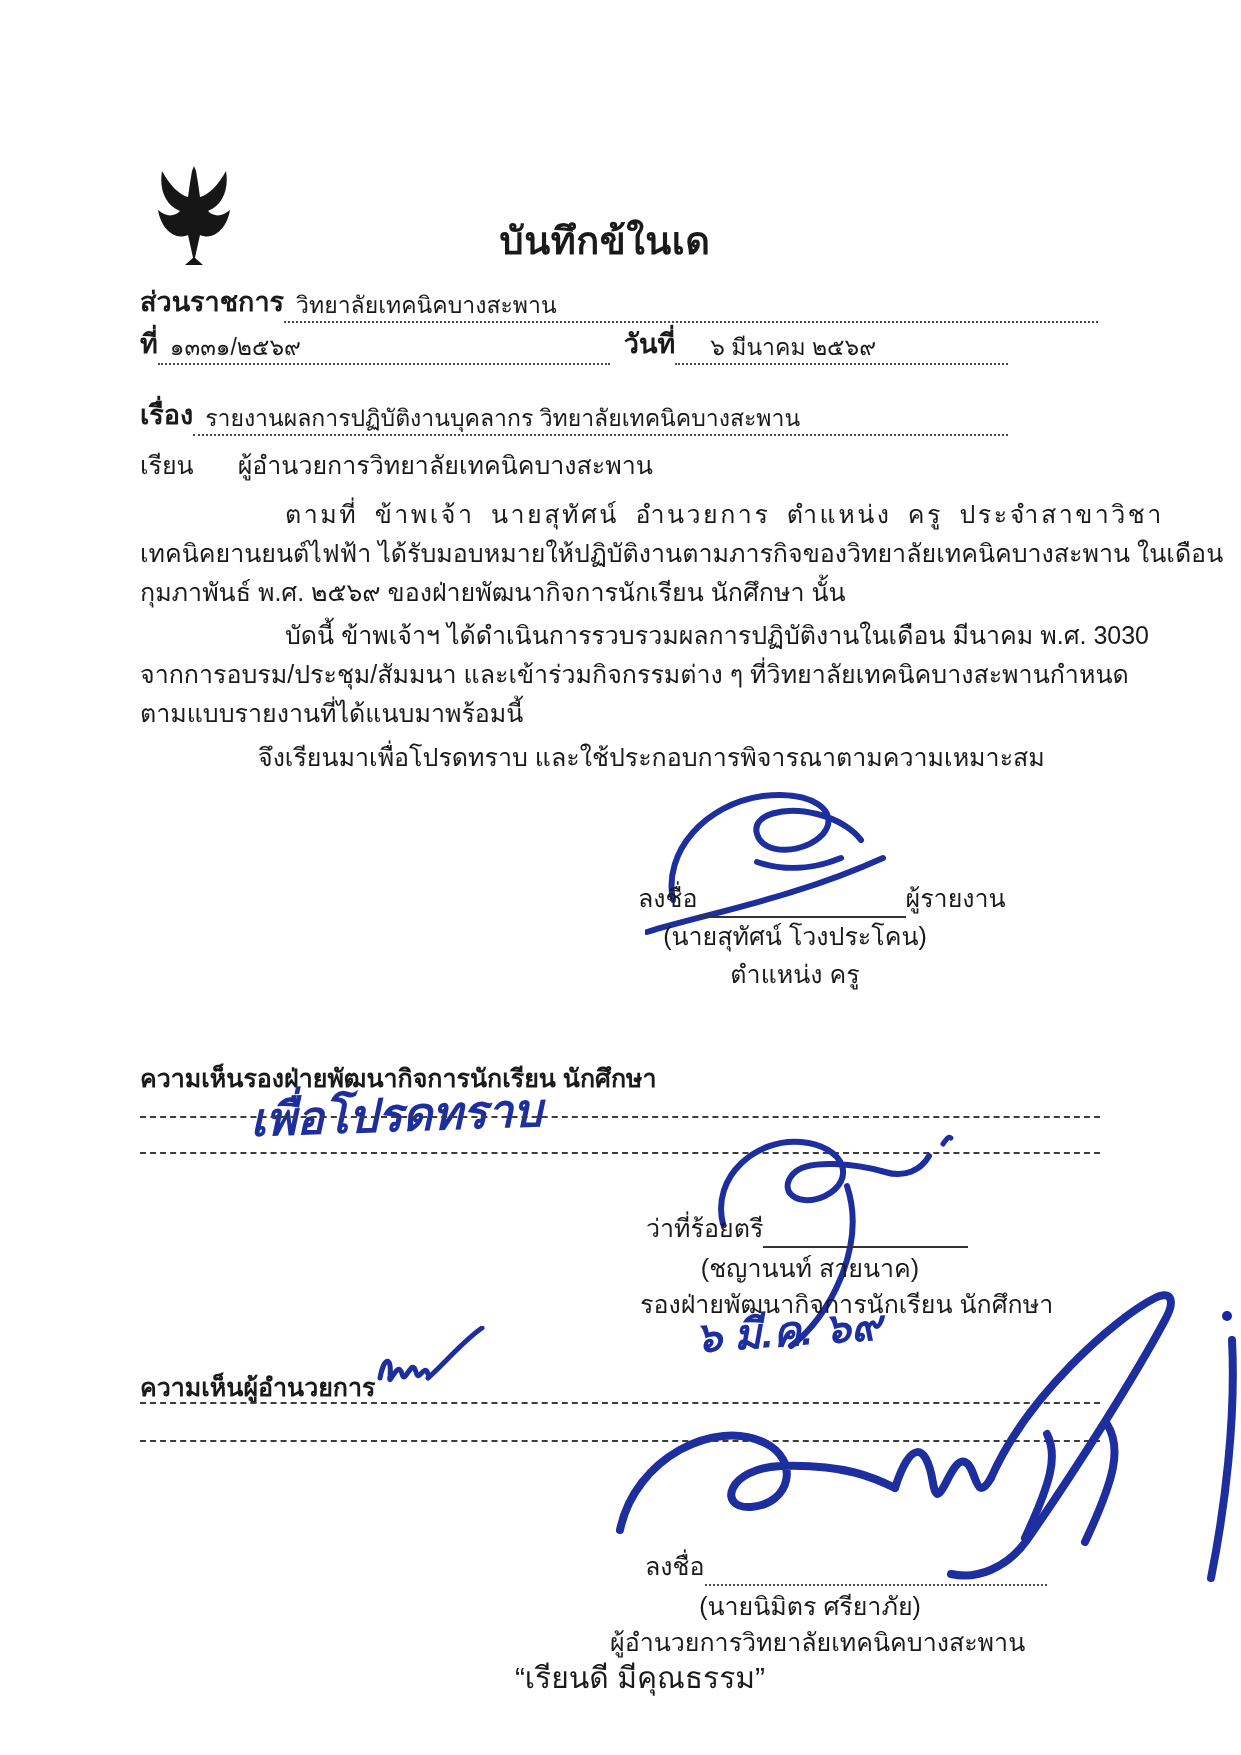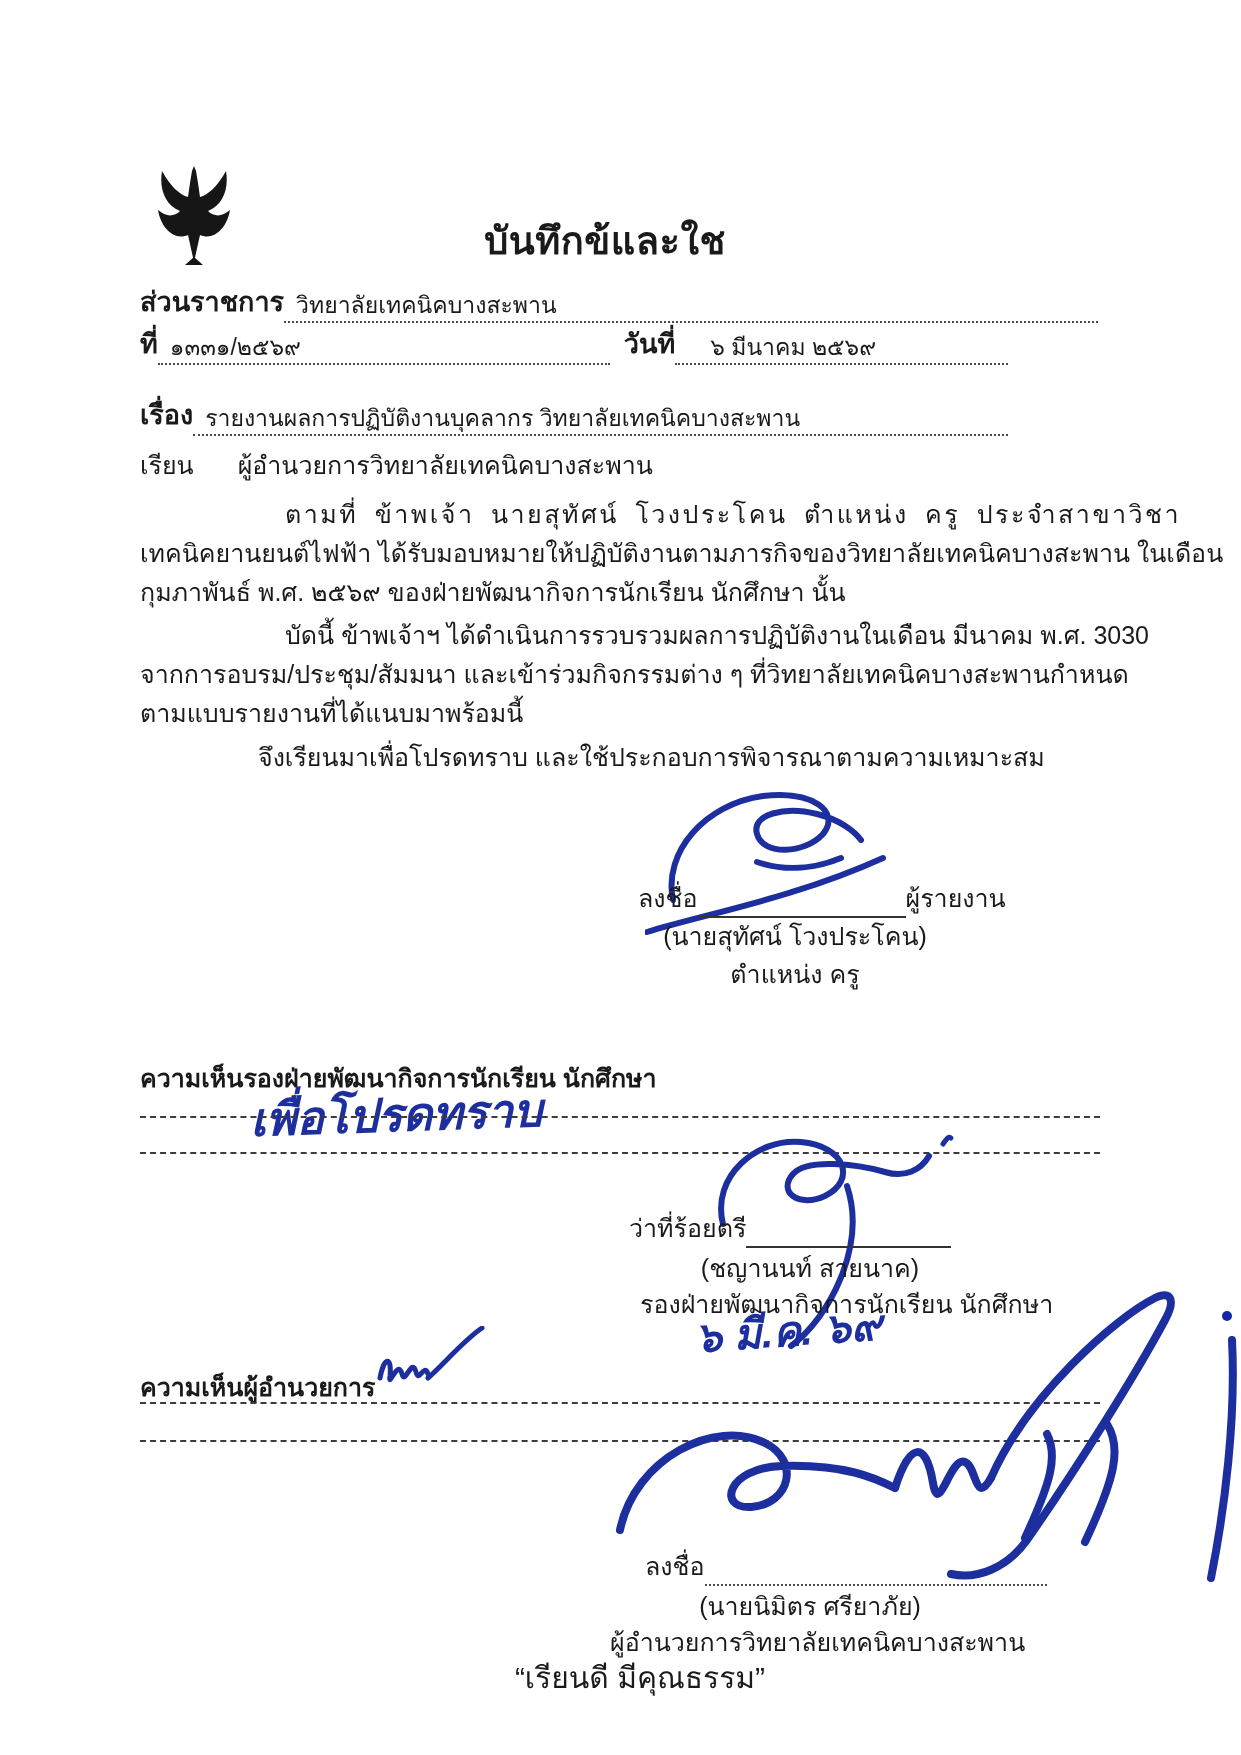--- a/index.html
+++ b/index.html
@@ -46,21 +46,21 @@
 <body>
 
 <div class="page">
 
   <svg class="abs" style="left:152px;top:165px;" width="84" height="100" viewBox="0 0 84 100">
     <path fill="#161616" d="M42,97 L36,70 C22,76 9,63 6,45 C14,52 22,52 28,46 C13,40 7,24 10,6 C18,21 28,30 36,32 L38,18 L40,6 L42,1 L44,6 L46,18 L48,32 C56,30 66,21 74,6 C77,24 71,40 56,46 C62,52 70,52 78,45 C75,63 62,76 48,70 L42,97 Z"></path>
     <path fill="#161616" d="M42,92 l-9,8 h18 Z"></path>
     <circle cx="42" cy="40" r="6" fill="#161616"></circle>
   </svg>
 
-  <div class="abs t-title" style="left:455px;top:210px;width:300px;text-align:center;">บันทึกข้และใช</div>
+  <div class="abs t-title" style="left:455px;top:210px;width:300px;text-align:center;">บันทึกข้ในเด</div>
 
   <div class="abs row" style="left:140px;top:280px;width:958px;">
     <span class="t-label">ส่วนราชการ</span>
     <span class="dotline t-val">วิทยาลัยเทคนิคบางสะพาน</span>
   </div>
 
   <div class="abs row" style="left:140px;top:322px;width:868px;">
     <span class="t-label">ที่</span>
     <span class="dotline fixed t-val" style="width:440px;">๑๓๓๑/๒๕๖๙</span>
     <span class="t-label" style="margin-left:14px;">วันที่</span>
@@ -71,21 +71,21 @@
     <span class="t-label">เรื่อง</span>
     <span class="dotline t-val">รายงานผลการปฏิบัติงานบุคลากร วิทยาลัยเทคนิคบางสะพาน</span>
   </div>
 
   <div class="abs t-body" style="left:140px;top:446px;">
     <span>เรียน</span>
     <span style="display:inline-block;width:30px;"></span>
     <span>ผู้อำนวยการวิทยาลัยเทคนิคบางสะพาน</span>
   </div>
 
-  <div class="abs t-body" style="left:285px;top:495px;letter-spacing:2.5px;word-spacing:7px;">ตามที่ ข้าพเจ้า นายสุทัศน์  โวงประโคน ตำแหน่ง ครู ประจำสาขาวิชา</div>
+  <div class="abs t-body" style="left:285px;top:495px;letter-spacing:2.5px;word-spacing:7px;">ตามที่ ข้าพเจ้า นายสุทัศน์  อำนวยการ ตำแหน่ง ครู ประจำสาขาวิชา</div>
   <div class="abs t-body" style="left:140px;top:534px;">เทคนิคยานยนต์ไฟฟ้า ได้รับมอบหมายให้ปฏิบัติงานตามภารกิจของวิทยาลัยเทคนิคบางสะพาน  ในเดือน</div>
   <div class="abs t-body" style="left:140px;top:573px;">กุมภาพันธ์  พ.ศ. ๒๕๖๙ ของฝ่ายพัฒนากิจการนักเรียน นักศึกษา  นั้น</div>
 
   <div class="abs t-body" style="left:285px;top:616px;">บัดนี้ ข้าพเจ้าฯ ได้ดำเนินการรวบรวมผลการปฏิบัติงานในเดือน มีนาคม พ.ศ. 3030</div>
   <div class="abs t-body" style="left:140px;top:655px;">จากการอบรม/ประชุม/สัมมนา และเข้าร่วมกิจกรรมต่าง ๆ ที่วิทยาลัยเทคนิคบางสะพานกำหนด</div>
   <div class="abs t-body" style="left:140px;top:694px;">ตามแบบรายงานที่ได้แนบมาพร้อมนี้</div>
 
   <div class="abs t-body" style="left:258px;top:730px;margin-top:8px;">จึงเรียนมาเพื่อโปรดทราบ และใช้ประกอบการพิจารณาตามความเหมาะสม</div>
 
   <svg class="abs sig" style="left:645px;top:782px;" width="250" height="155" viewBox="0 0 250 155">
@@ -108,21 +108,21 @@
 
   <div class="abs dashline" style="left:140px;top:1116px;width:960px;"></div>
   <div class="abs dashline" style="left:140px;top:1152px;width:960px;"></div>
 
   <svg class="abs sig" style="left:705px;top:1128px;" width="260" height="225" viewBox="0 0 260 225">
     <path stroke-width="6" d="M18,96 C6,48 52,10 96,14 C140,18 152,52 120,68 C94,80 72,64 88,46 C102,30 152,36 180,44 C200,50 216,42 224,28"></path>
     <path stroke-width="5" d="M238,16 C242,10 244,8 246,10"></path>
     <path stroke-width="6" d="M142,58 C162,118 124,190 86,218"></path>
   </svg>
 
-  <div class="abs row" style="left:629px;top:1208px;">
+  <div class="abs row" style="left:646px;top:1208px;">
     <span class="t-sign">ว่าที่ร้อยตรี</span>
     <span class="solidline" style="width:205px;height:30px;"></span>
   </div>
   <div class="abs t-sign center" style="left:660px;top:1248px;width:300px;">(ชญานนท์  สายนาค)</div>
   <div class="abs t-sign center" style="left:640px;top:1284px;width:350px;">รองฝ่ายพัฒนากิจการนักเรียน นักศึกษา</div>
 
   <div class="abs handwriting" style="left:695px;top:1298px;font-size:42px;transform:rotate(-4deg);">๖ มี.ค. ๖๙</div>
 
   <div class="abs t-head" style="left:140px;top:1346px;margin-top:21px;">ความเห็นผู้อำนวยการ</div>
 

